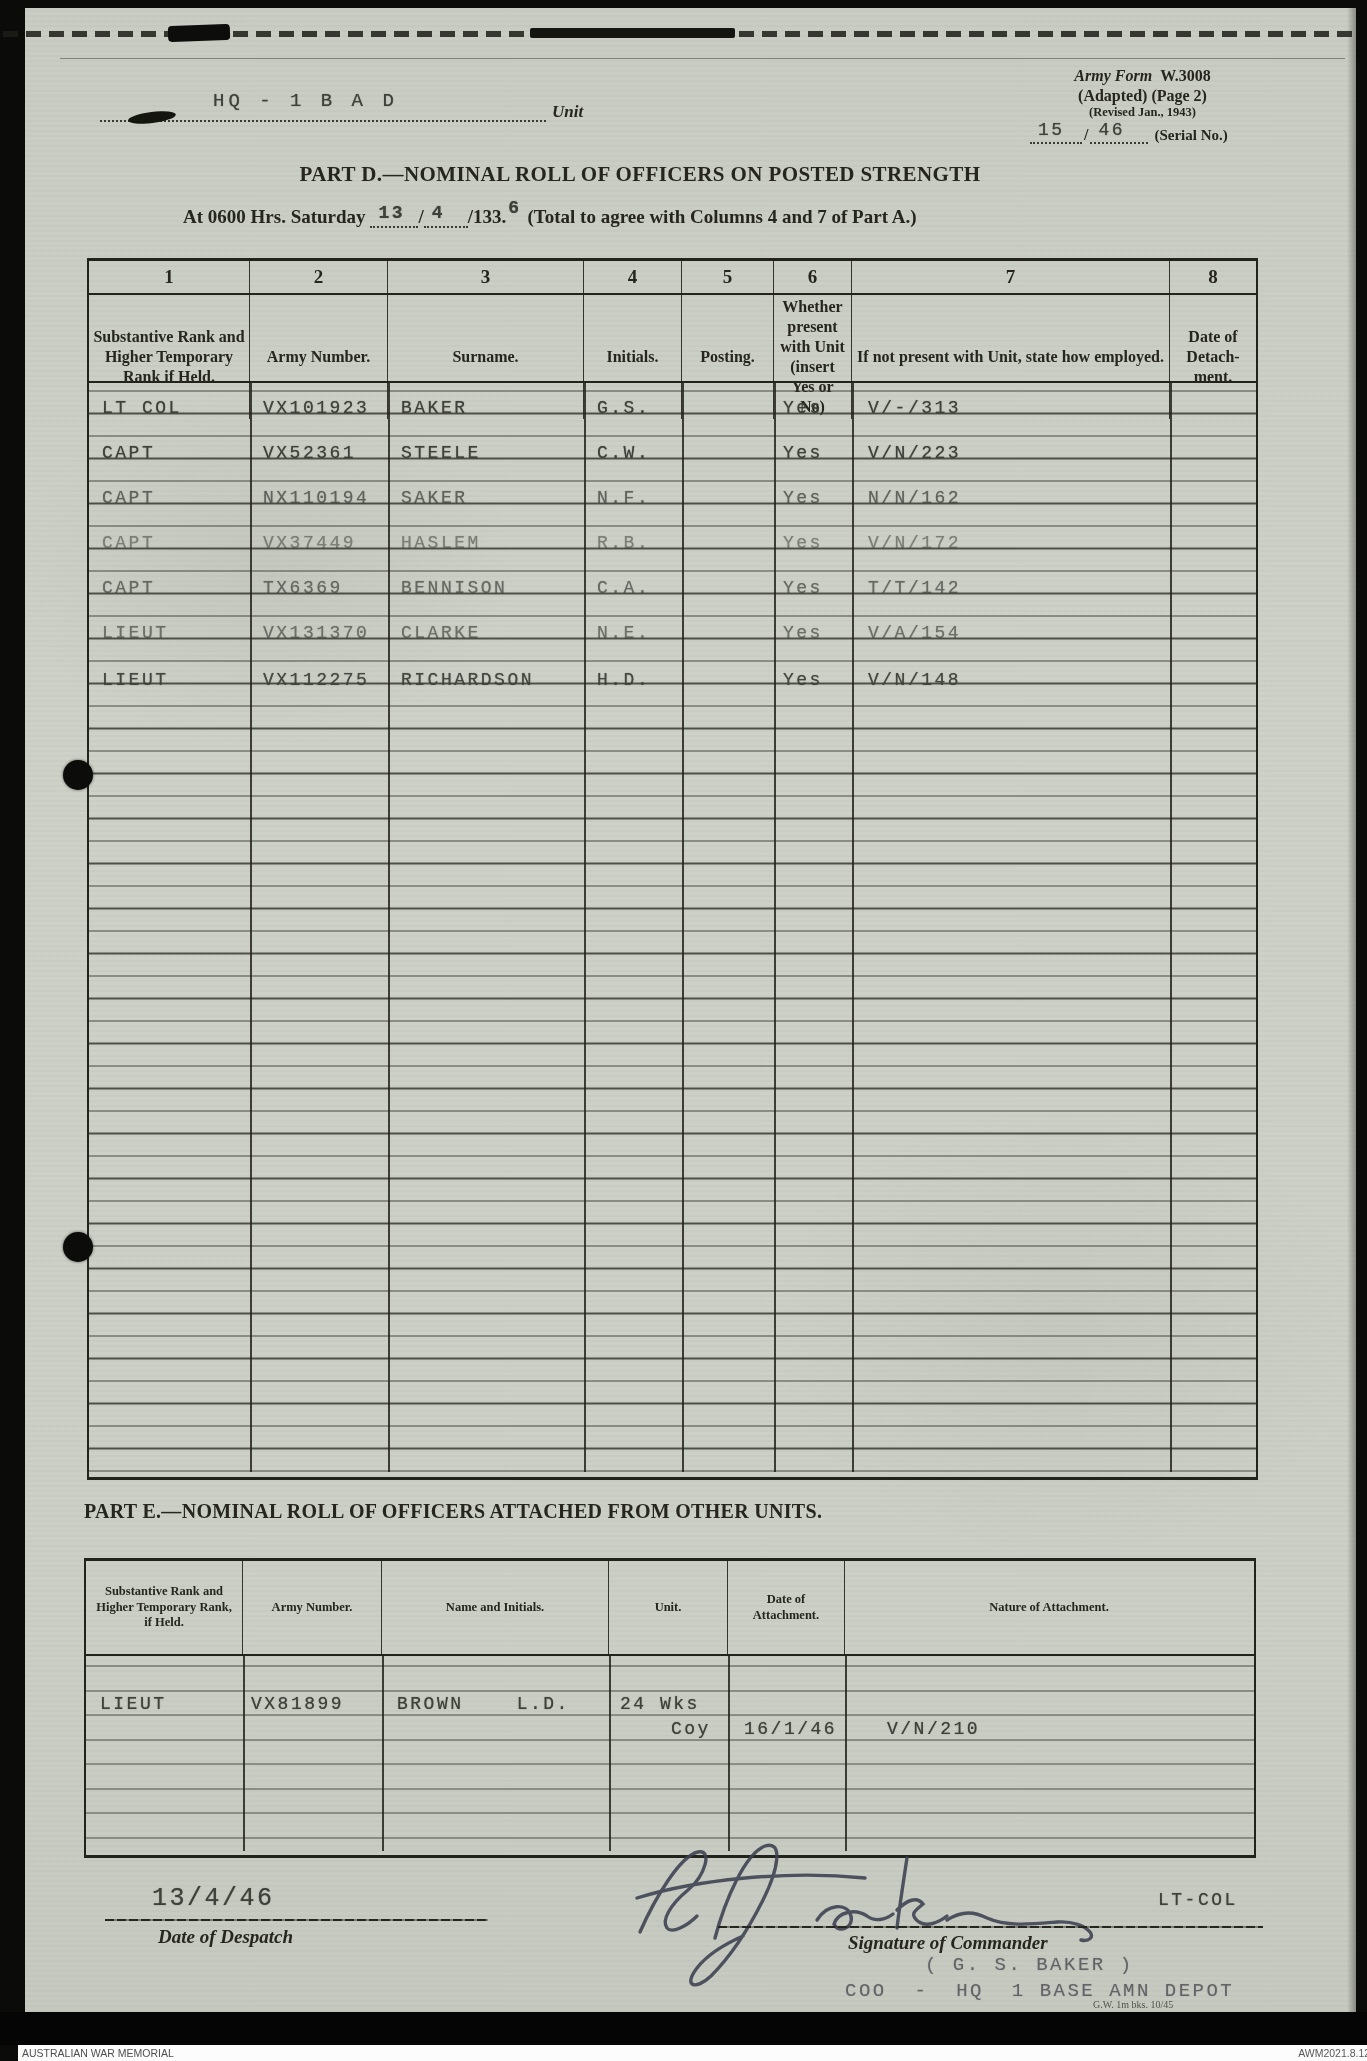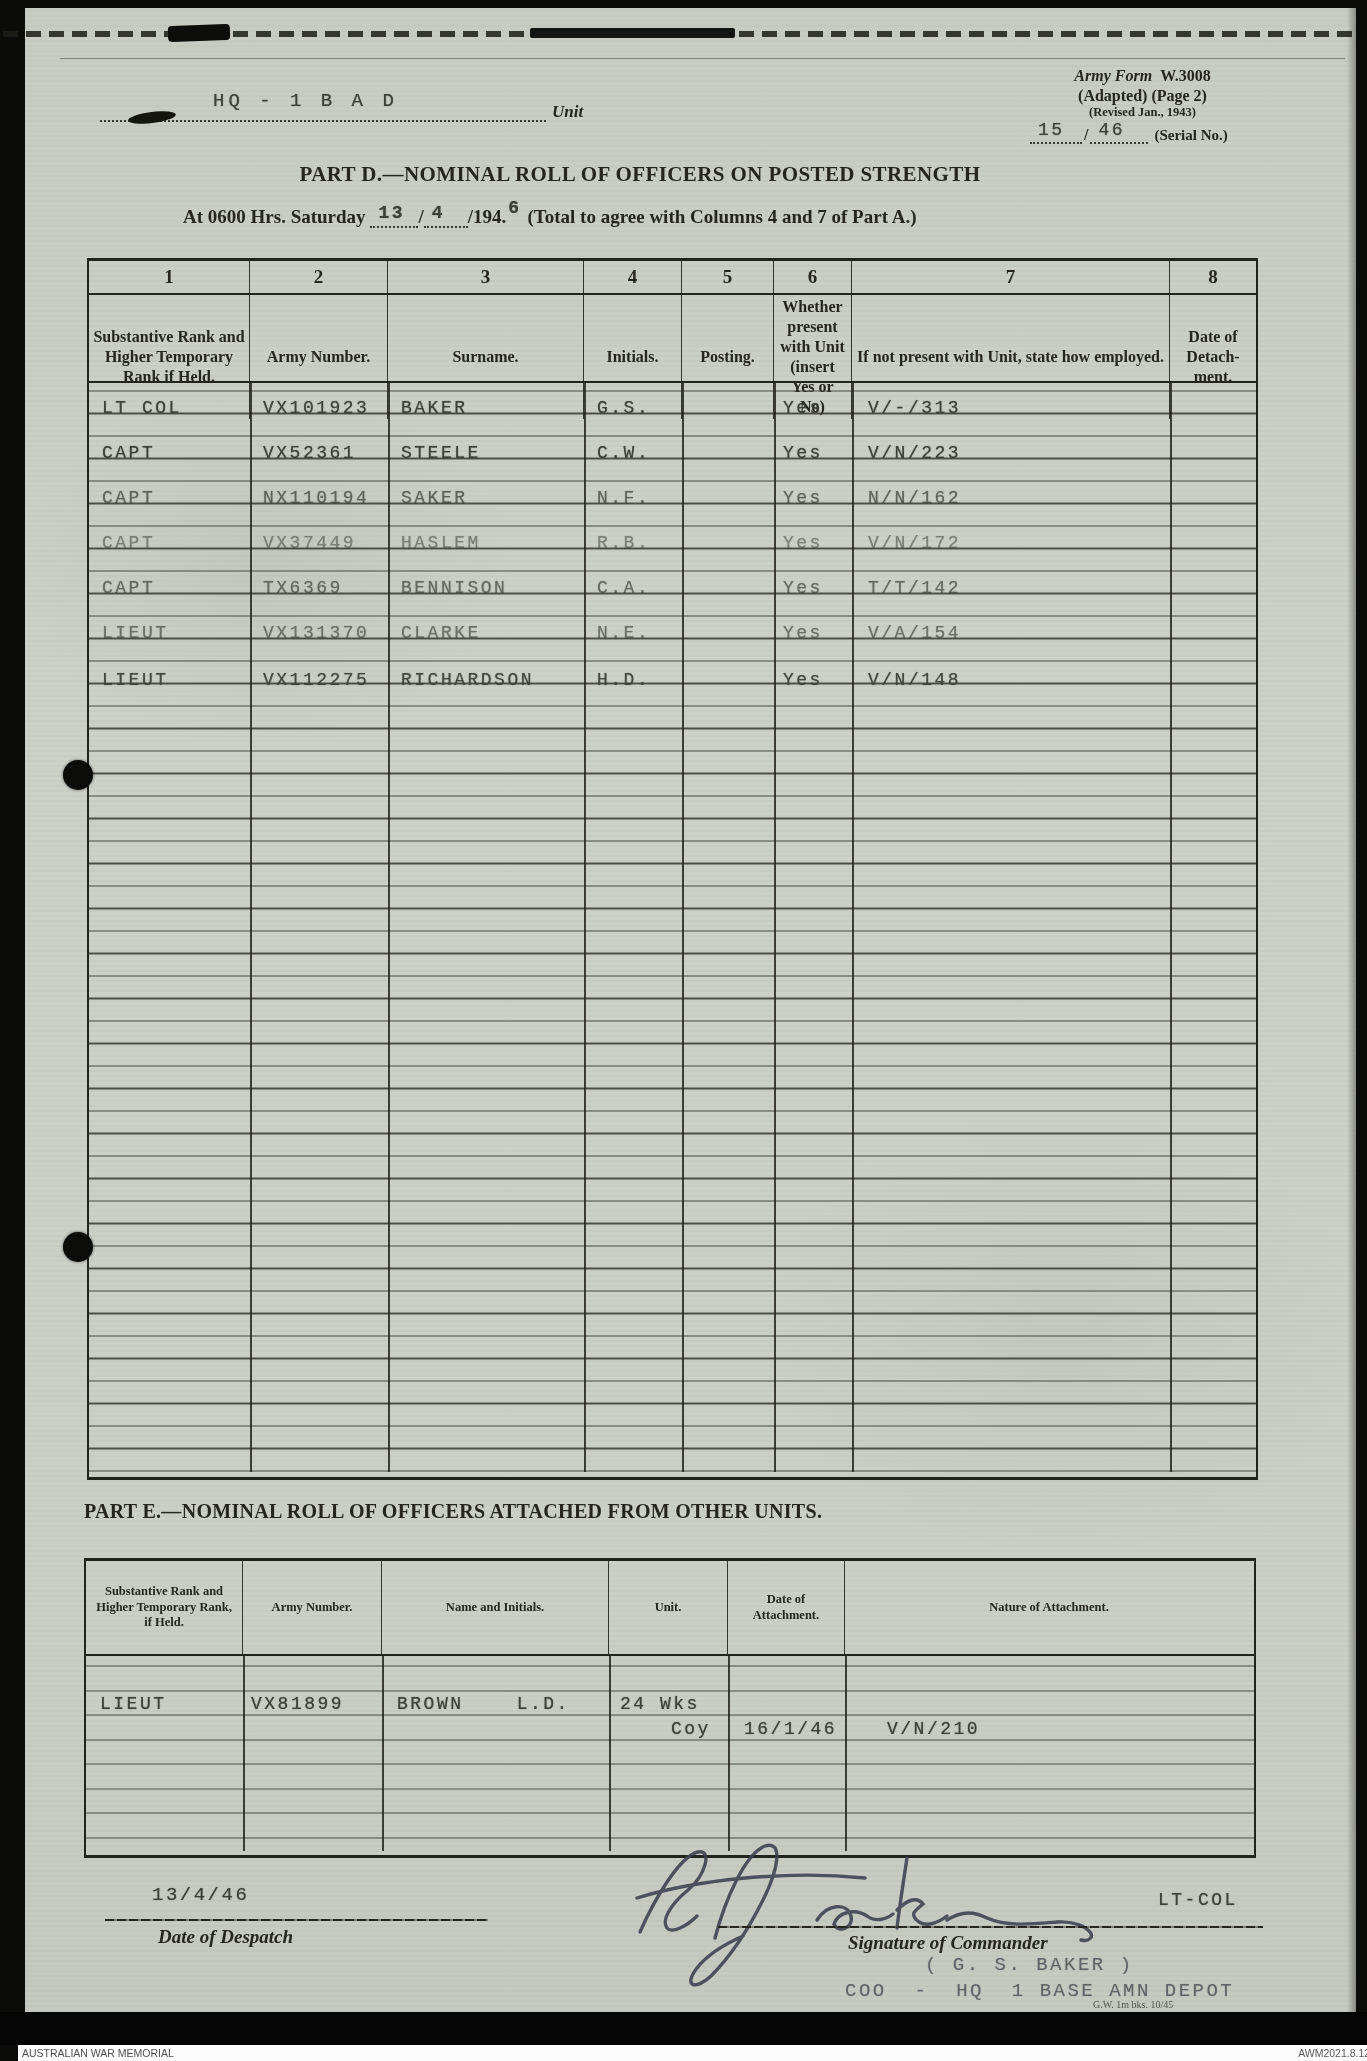--- a/index.html
+++ b/index.html
@@ -91,21 +91,21 @@
   .table-e .grid-row { grid-template-columns:157px 139px 227px 119px 117px 408px; }
   .thead-e { height:95px; border-bottom:2.5px solid #23231d; font-size:12.5px; line-height:1.25; font-weight:700; }
   .thead-e .hcell { padding:2px 6px; }
   .tbody-e { position:relative; height:195px;
     background:repeating-linear-gradient(180deg, rgba(42,42,35,.78) 0 1.2px, transparent 1.2px 24.5px);
     background-position:0 9.5px; }
   .erow { position:absolute; left:0; width:100%; font-size:18px; line-height:20px; }
   .erow > span { overflow:hidden; }
 
   
-  .despatch-typed { left:152px; top:1884px; font-size:19px; }
+  .despatch-typed { left:152px; top:1884px; font-size:25px; }
   .despatch-line { left:105px; top:1919px; width:383px; height:2px;
     background:repeating-linear-gradient(90deg,#26261f 0 9px, rgba(38,38,30,.45) 9px 12px); }
   .despatch-label { left:158px; top:1926px; font-size:19px; font-weight:700; font-style:italic; }
   .sig-line { left:718px; top:1926px; width:545px; height:2px;
     background:repeating-linear-gradient(90deg,#26261f 0 9px, rgba(38,38,30,.45) 9px 12px); }
   .sig-svg { left:555px; top:1828px; }
   .cmdr-rank { left:1158px; top:1890px; font-size:18px; }
   .sig-label { left:848px; top:1932px; font-size:19px; font-weight:700; font-style:italic; }
   .cmdr-name { left:925px; top:1954px; font-size:19px; }
   .cmdr-title { left:845px; top:1980px; font-size:19px; }
@@ -153,21 +153,21 @@
   <div class="abs title-d printed">PART D.—NOMINAL ROLL OF OFFICERS ON POSTED STRENGTH</div>
   <div class="abs date-line printed">
     <span>At 0600 Hrs. Saturday</span>&nbsp;
     <span class="dotspan" style="width:48px">
         <span class="typed typed-over">13</span>
       </span>
     <span>/</span>
     <span class="dotspan" style="width:44px">
         <span class="typed typed-over">4</span>
       </span>
-    <span>/194.</span>
+    <span>/133.</span>
     <span class="typed sup-typed">6</span>
     <span>(Total to agree with Columns 4 and 7 of Part A.)</span>
   </div>
 
   <div class="abs ftable table-d">
     <div class="grid-row thead-num-d printed">
       <span class="hcell">1</span>
       <span class="hcell">2</span>
       <span class="hcell">3</span>
       <span class="hcell">4</span>

